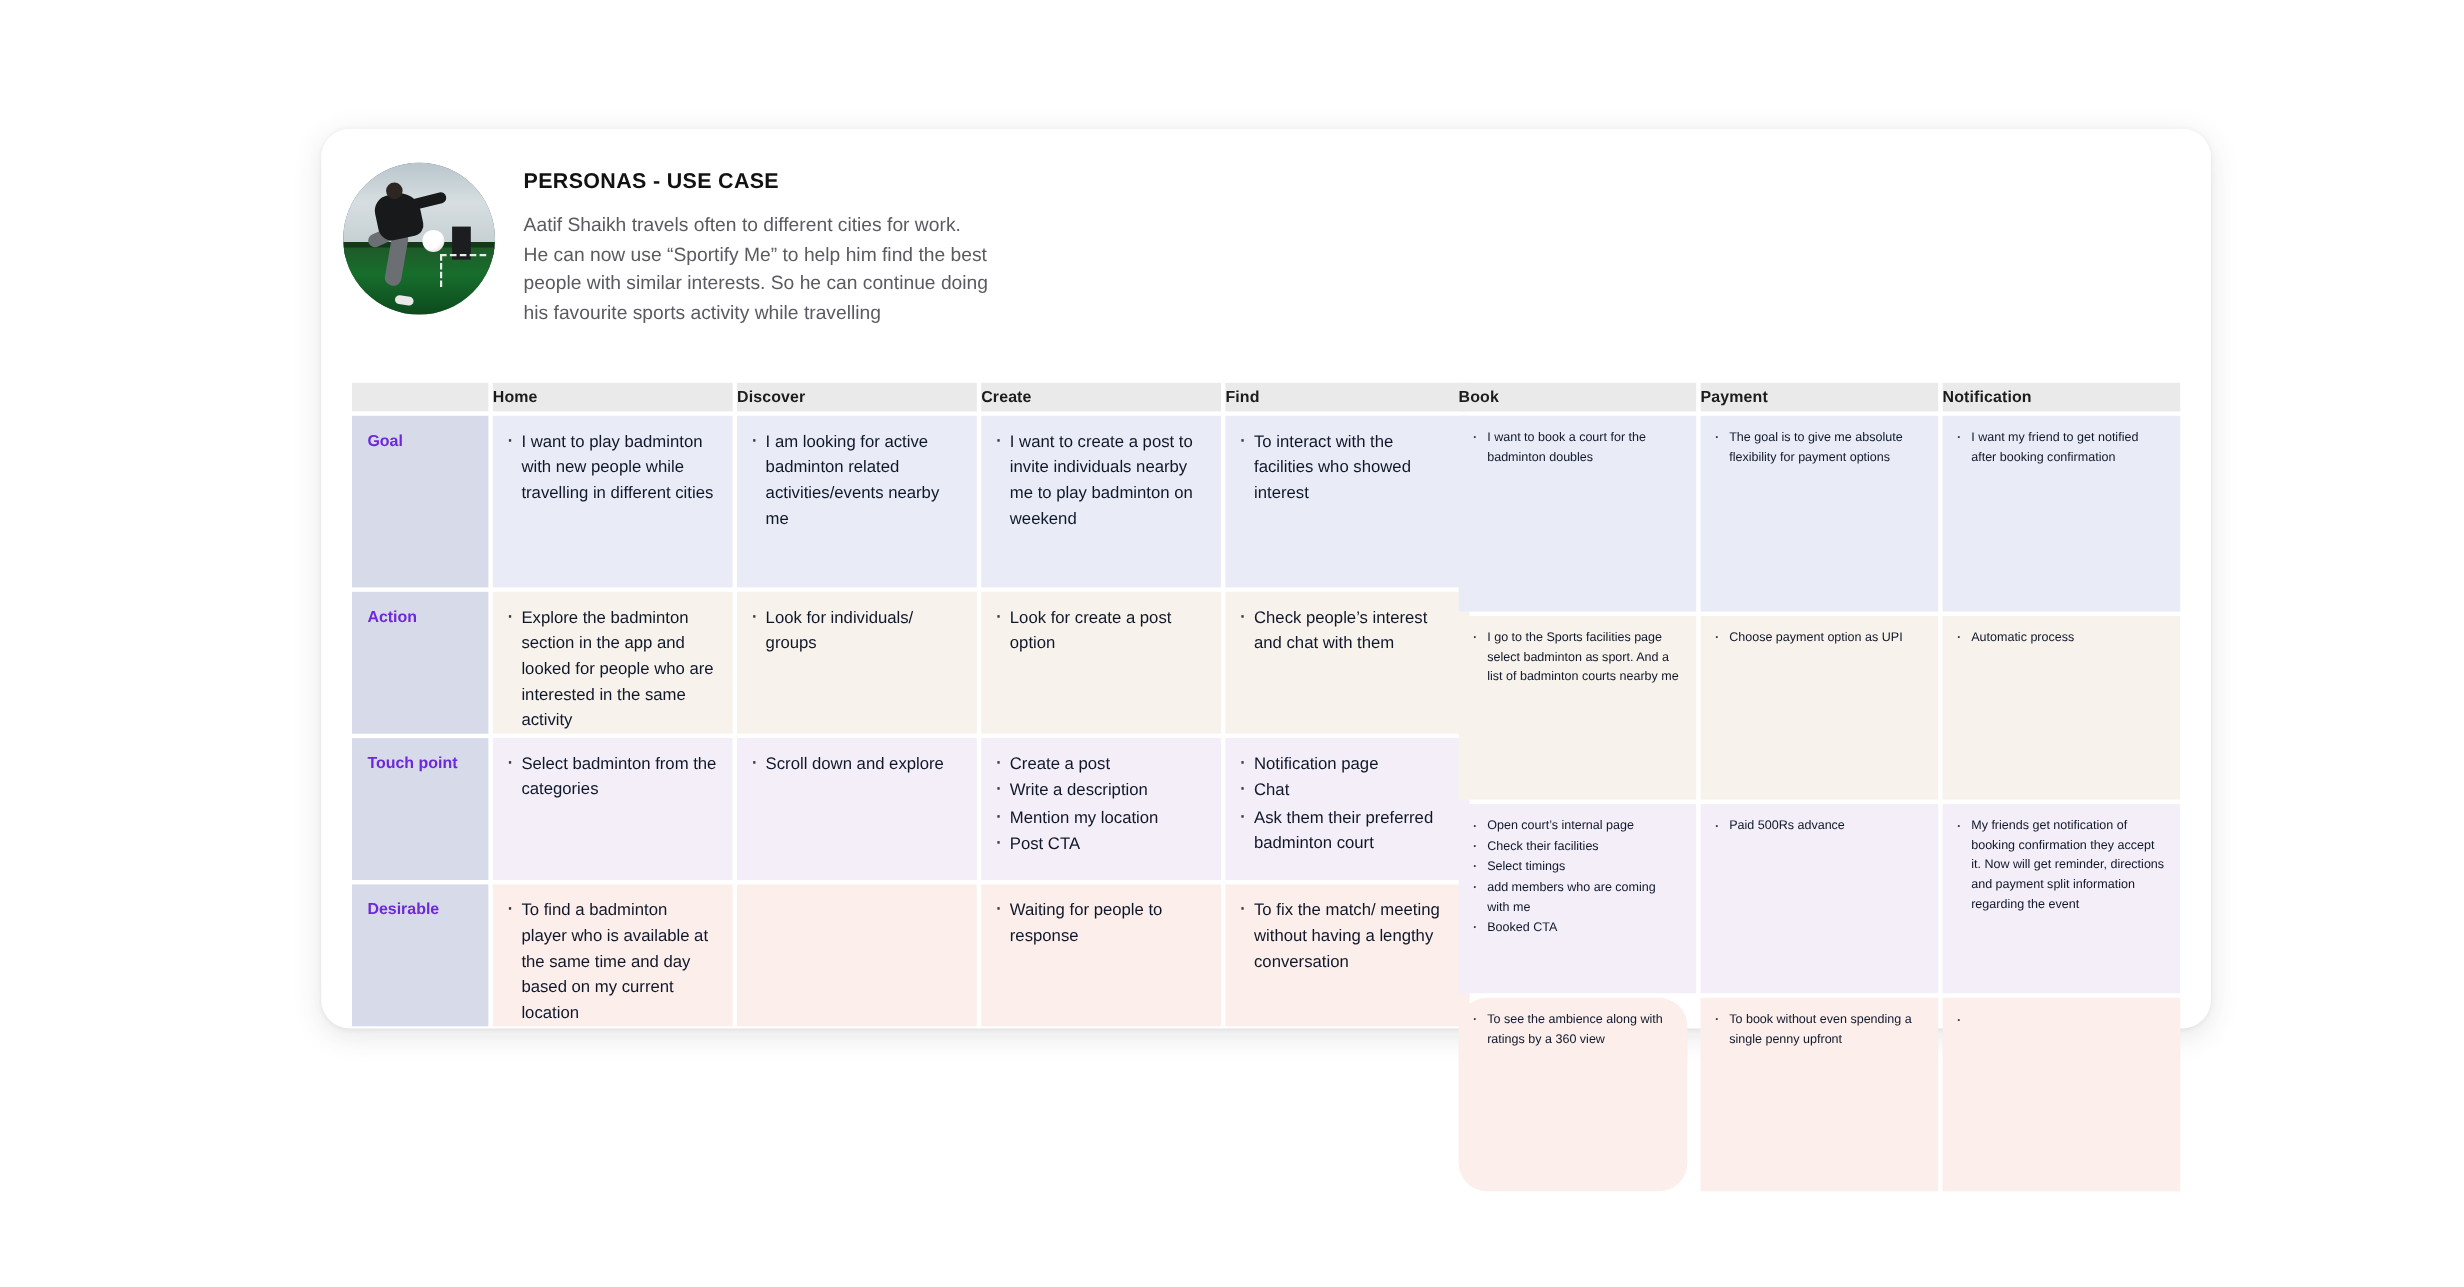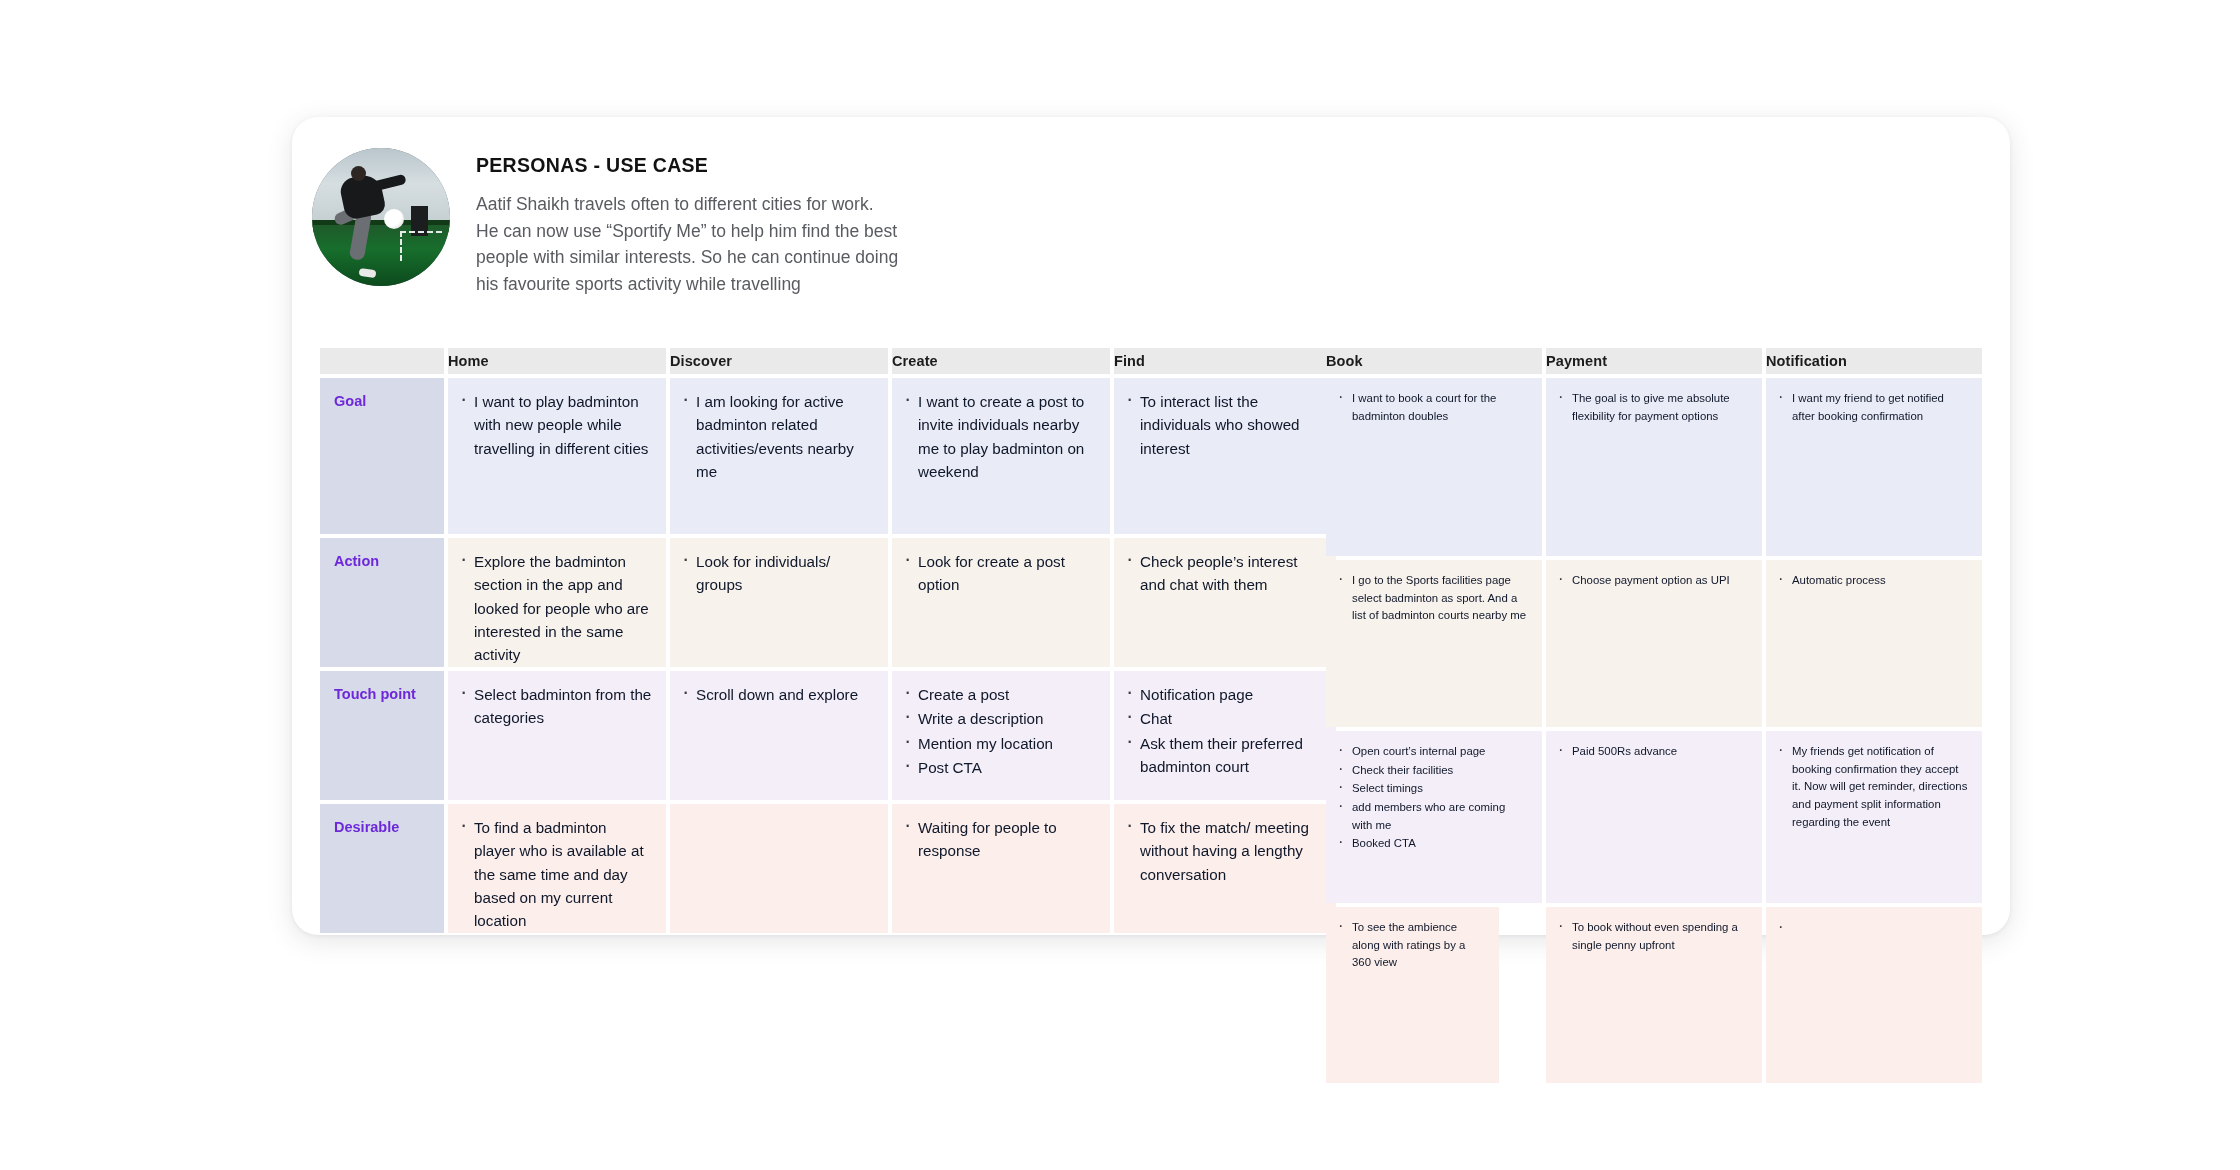--- a/index.html
+++ b/index.html
@@ -223,21 +223,21 @@
           <li>I am looking for active badminton related activities/events nearby me</li>
         </ul>
       </div>
       <div class="cell content" style="left: 572px; top: 30px; width: 218px; height: 156px; background: rgb(233, 236, 247);">
         <ul>
           <li>I want to create a post to invite individuals nearby me to play badminton on weekend</li>
         </ul>
       </div>
       <div class="cell content" style="left: 794px; top: 30px; width: 222px; height: 156px; background: rgb(233, 236, 247);">
         <ul>
-          <li>To interact list the individuals who showed interest</li>
+          <li>To interact with the facilities who showed interest</li>
         </ul>
       </div>
       <div class="cell rowlabel" style="left: 0px; top: 190px; width: 124px; height: 129px;"><span>Action</span></div>
       <div class="cell content" style="left: 128px; top: 190px; width: 218px; height: 129px; background: rgb(248, 242, 236);">
         <ul>
           <li>Explore the badminton section in the app and looked for people who are interested in the same activity</li>
         </ul>
       </div>
       <div class="cell content" style="left: 350px; top: 190px; width: 218px; height: 129px; background: rgb(248, 242, 236);">
         <ul>
@@ -350,21 +350,21 @@
       <div class="cell content" style="left: 220px; top: 383px; width: 216px; height: 172px; background: rgb(243, 238, 247);">
         <ul>
           <li>Paid 500Rs advance</li>
         </ul>
       </div>
       <div class="cell content" style="left: 440px; top: 383px; width: 216px; height: 172px; background: rgb(243, 238, 247);">
         <ul>
           <li>My friends get notification of booking confirmation they accept it. Now will get reminder, directions and payment split information regarding the event</li>
         </ul>
       </div>
-      <div class="cell content" style="left: 0px; top: 559px; width: 173px; height: 176px; background: rgb(251, 238, 235);">
+      <div class="cell content" style="left: 0px; top: 559px; width: 208px; height: 176px; background: rgb(251, 238, 235); border-radius: 26px;">
         <ul>
           <li>To see the ambience along with ratings by a 360 view</li>
         </ul>
       </div>
       <div class="cell content" style="left: 220px; top: 559px; width: 216px; height: 176px; background: rgb(251, 238, 235);">
         <ul>
           <li>To book without even spending a single penny upfront</li>
         </ul>
       </div>
       <div class="cell content" style="left: 440px; top: 559px; width: 216px; height: 176px; background: rgb(251, 238, 235);">

